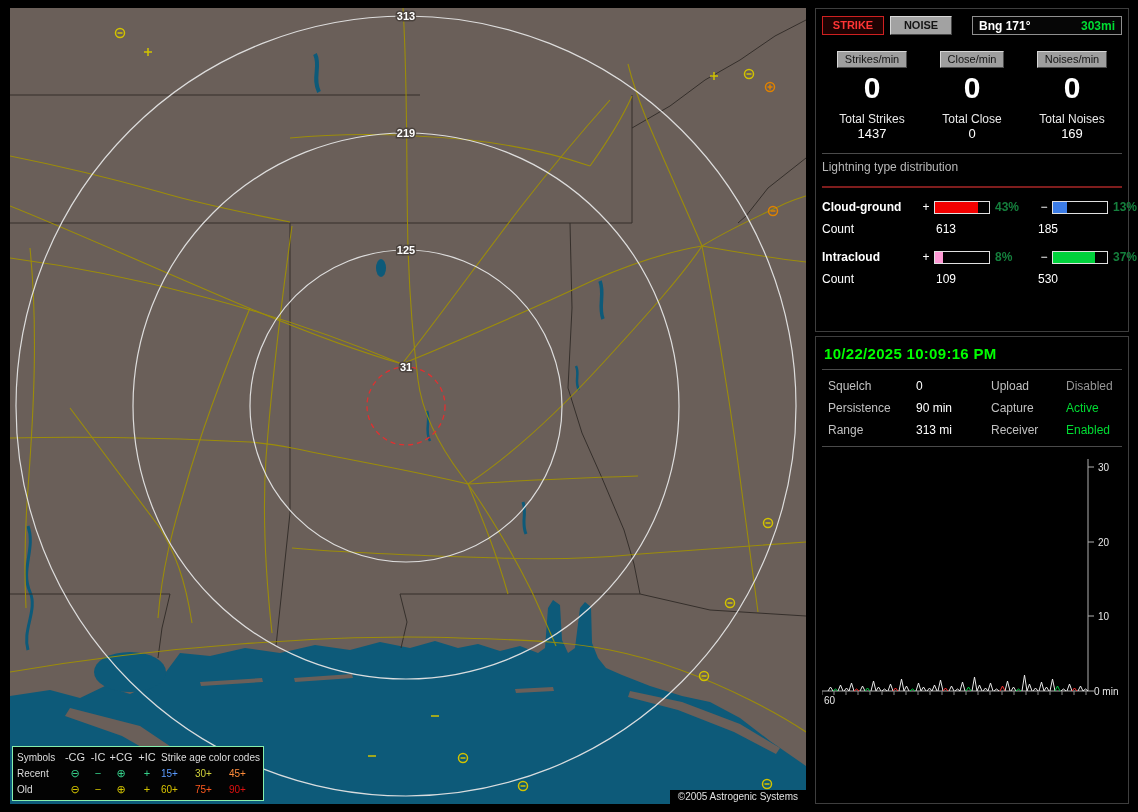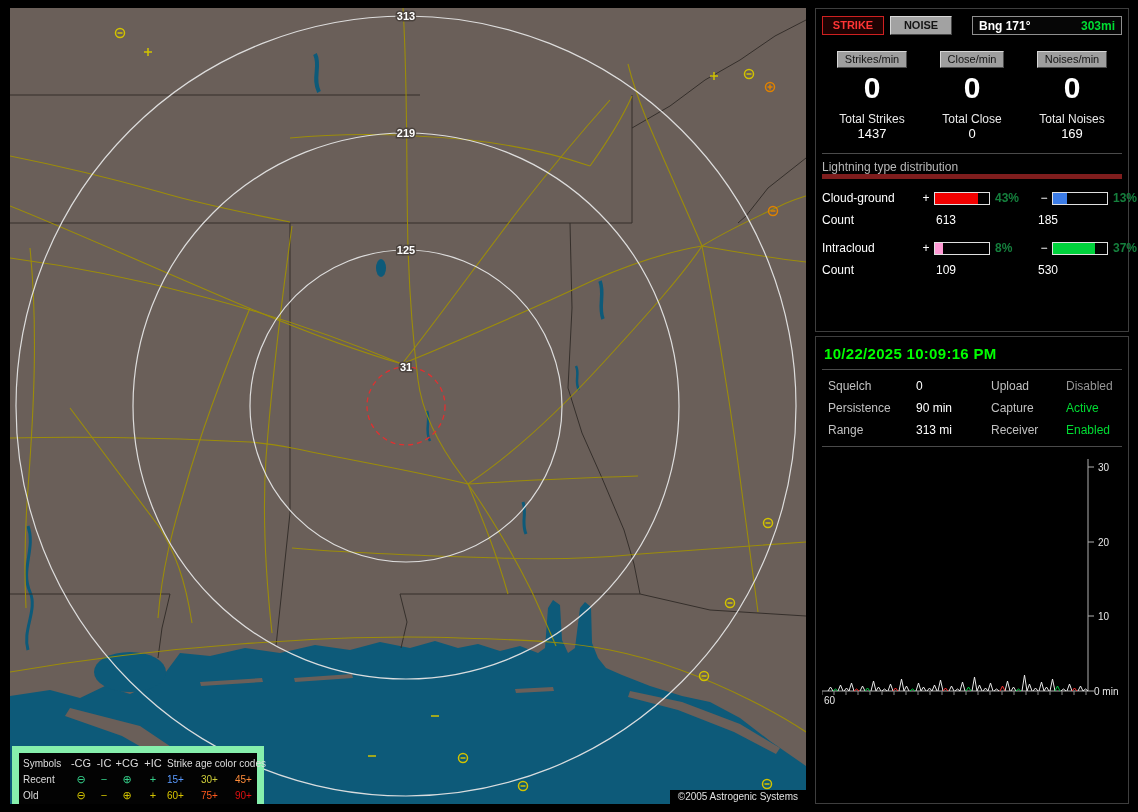--- a/index.html
+++ b/index.html
@@ -5,21 +5,21 @@
   html,body{margin:0;padding:0;background:#000;}
   #stage{position:relative;width:1138px;height:812px;background:#000;overflow:hidden;
          font-family:"Liberation Sans",sans-serif;}
   
   #map{position:absolute;left:10px;top:8px;width:796px;height:796px;background:#6a5f59;overflow:hidden;}
   #map svg{display:block;}
   .ring-label{fill:#ffffff;font-size:11px;font-weight:bold;text-anchor:middle;
               paint-order:stroke;stroke:#4a423d;stroke-width:3px;}
   
   #legend{position:absolute;left:2px;top:738px;width:252px;background:#030303;
-          border:7px solid #86efac;font-size:10px;color:#dddddd;padding:2px 4px 3px;box-sizing:border-box;}
+          border:1px solid #86efac;font-size:10px;color:#dddddd;padding:2px 4px 3px;box-sizing:border-box;}
   .lrow{display:grid;grid-template-columns:46px 24px 22px 24px 28px 1fr;align-items:center;height:16px;}
   .lc{white-space:nowrap;}
   .sym{text-align:center;font-size:11px;line-height:14px;}
   .sym-recent{color:#35d08a;}
   .sym-old{color:#d2c300;}
   .ages span{display:inline-block;width:34px;}
   .age-15{color:#5b9bff;}.age-30{color:#cfcf3a;}.age-45{color:#ff8c3a;}
   .age-60{color:#d9c400;}.age-75{color:#ff5a1e;}.age-90{color:#e01010;}
   #copyright{position:absolute;right:0;bottom:0;background:#000;color:#e0e0e0;
              font-size:10px;padding:1px 8px 2px;}
@@ -37,25 +37,25 @@
        font-size:12px;font-weight:bold;}
   .bng .grn{color:#00dd33;}
   .counters{display:flex;margin-top:14px;}
   .counter{flex:1;text-align:center;}
   .badge{display:inline-block;background:#9e9e9e;color:#151515;font-size:11px;
          padding:1px 7px 2px;border:1px solid;border-color:#d6d6d6 #4a4a4a #4a4a4a #d6d6d6;}
   .bigzero{font-size:30px;font-weight:bold;color:#fff;margin-top:3px;height:34px;line-height:34px;}
   .tlabel{font-size:12px;color:#eaeaea;margin-top:7px;}
   .tvalue{font-size:13px;color:#fff;margin-top:0;}
   .divider{border-top:1px solid #4a4a4a;margin:12px 0 0;}
-  .dist-title{color:#b8b8b8;font-size:12px;margin-top:6px;padding-bottom:0;
-              border-bottom:5px solid #7f1d1d;margin-bottom:8px;}
+  .dist-title{color:#b8b8b8;font-size:12px;margin-top:6px;padding-bottom:12px;
+              border-bottom:2px solid #7f1d1d;margin-bottom:8px;}
   .dist{display:grid;grid-template-columns:96px 16px 56px 46px 16px 56px 1fr;
         align-items:center;height:22px;}
-  .dlabel{color:#fff;font-weight:normal;font-size:12px;}
+  .dlabel{color:#fff;font-weight:bold;font-size:12px;}
   .sign{color:#fff;font-size:12px;text-align:center;}
   .bar{height:11px;border:1px solid #e0e0e0;background:#000;}
   .bar i{display:block;height:100%;}
   .pct{color:#15803d;font-weight:bold;font-size:12px;padding-left:5px;}
   .dist-count{display:grid;grid-template-columns:96px 118px 1fr;align-items:center;height:22px;
               font-size:12px;color:#fff;}
   .dist-count .cv1{padding-left:18px;}
   .dist-count .cv2{padding-left:2px;}
   
   .datetime{color:#00ff00;font-weight:bold;font-size:15px;padding:2px 0 7px 2px;letter-spacing:.3px;}

